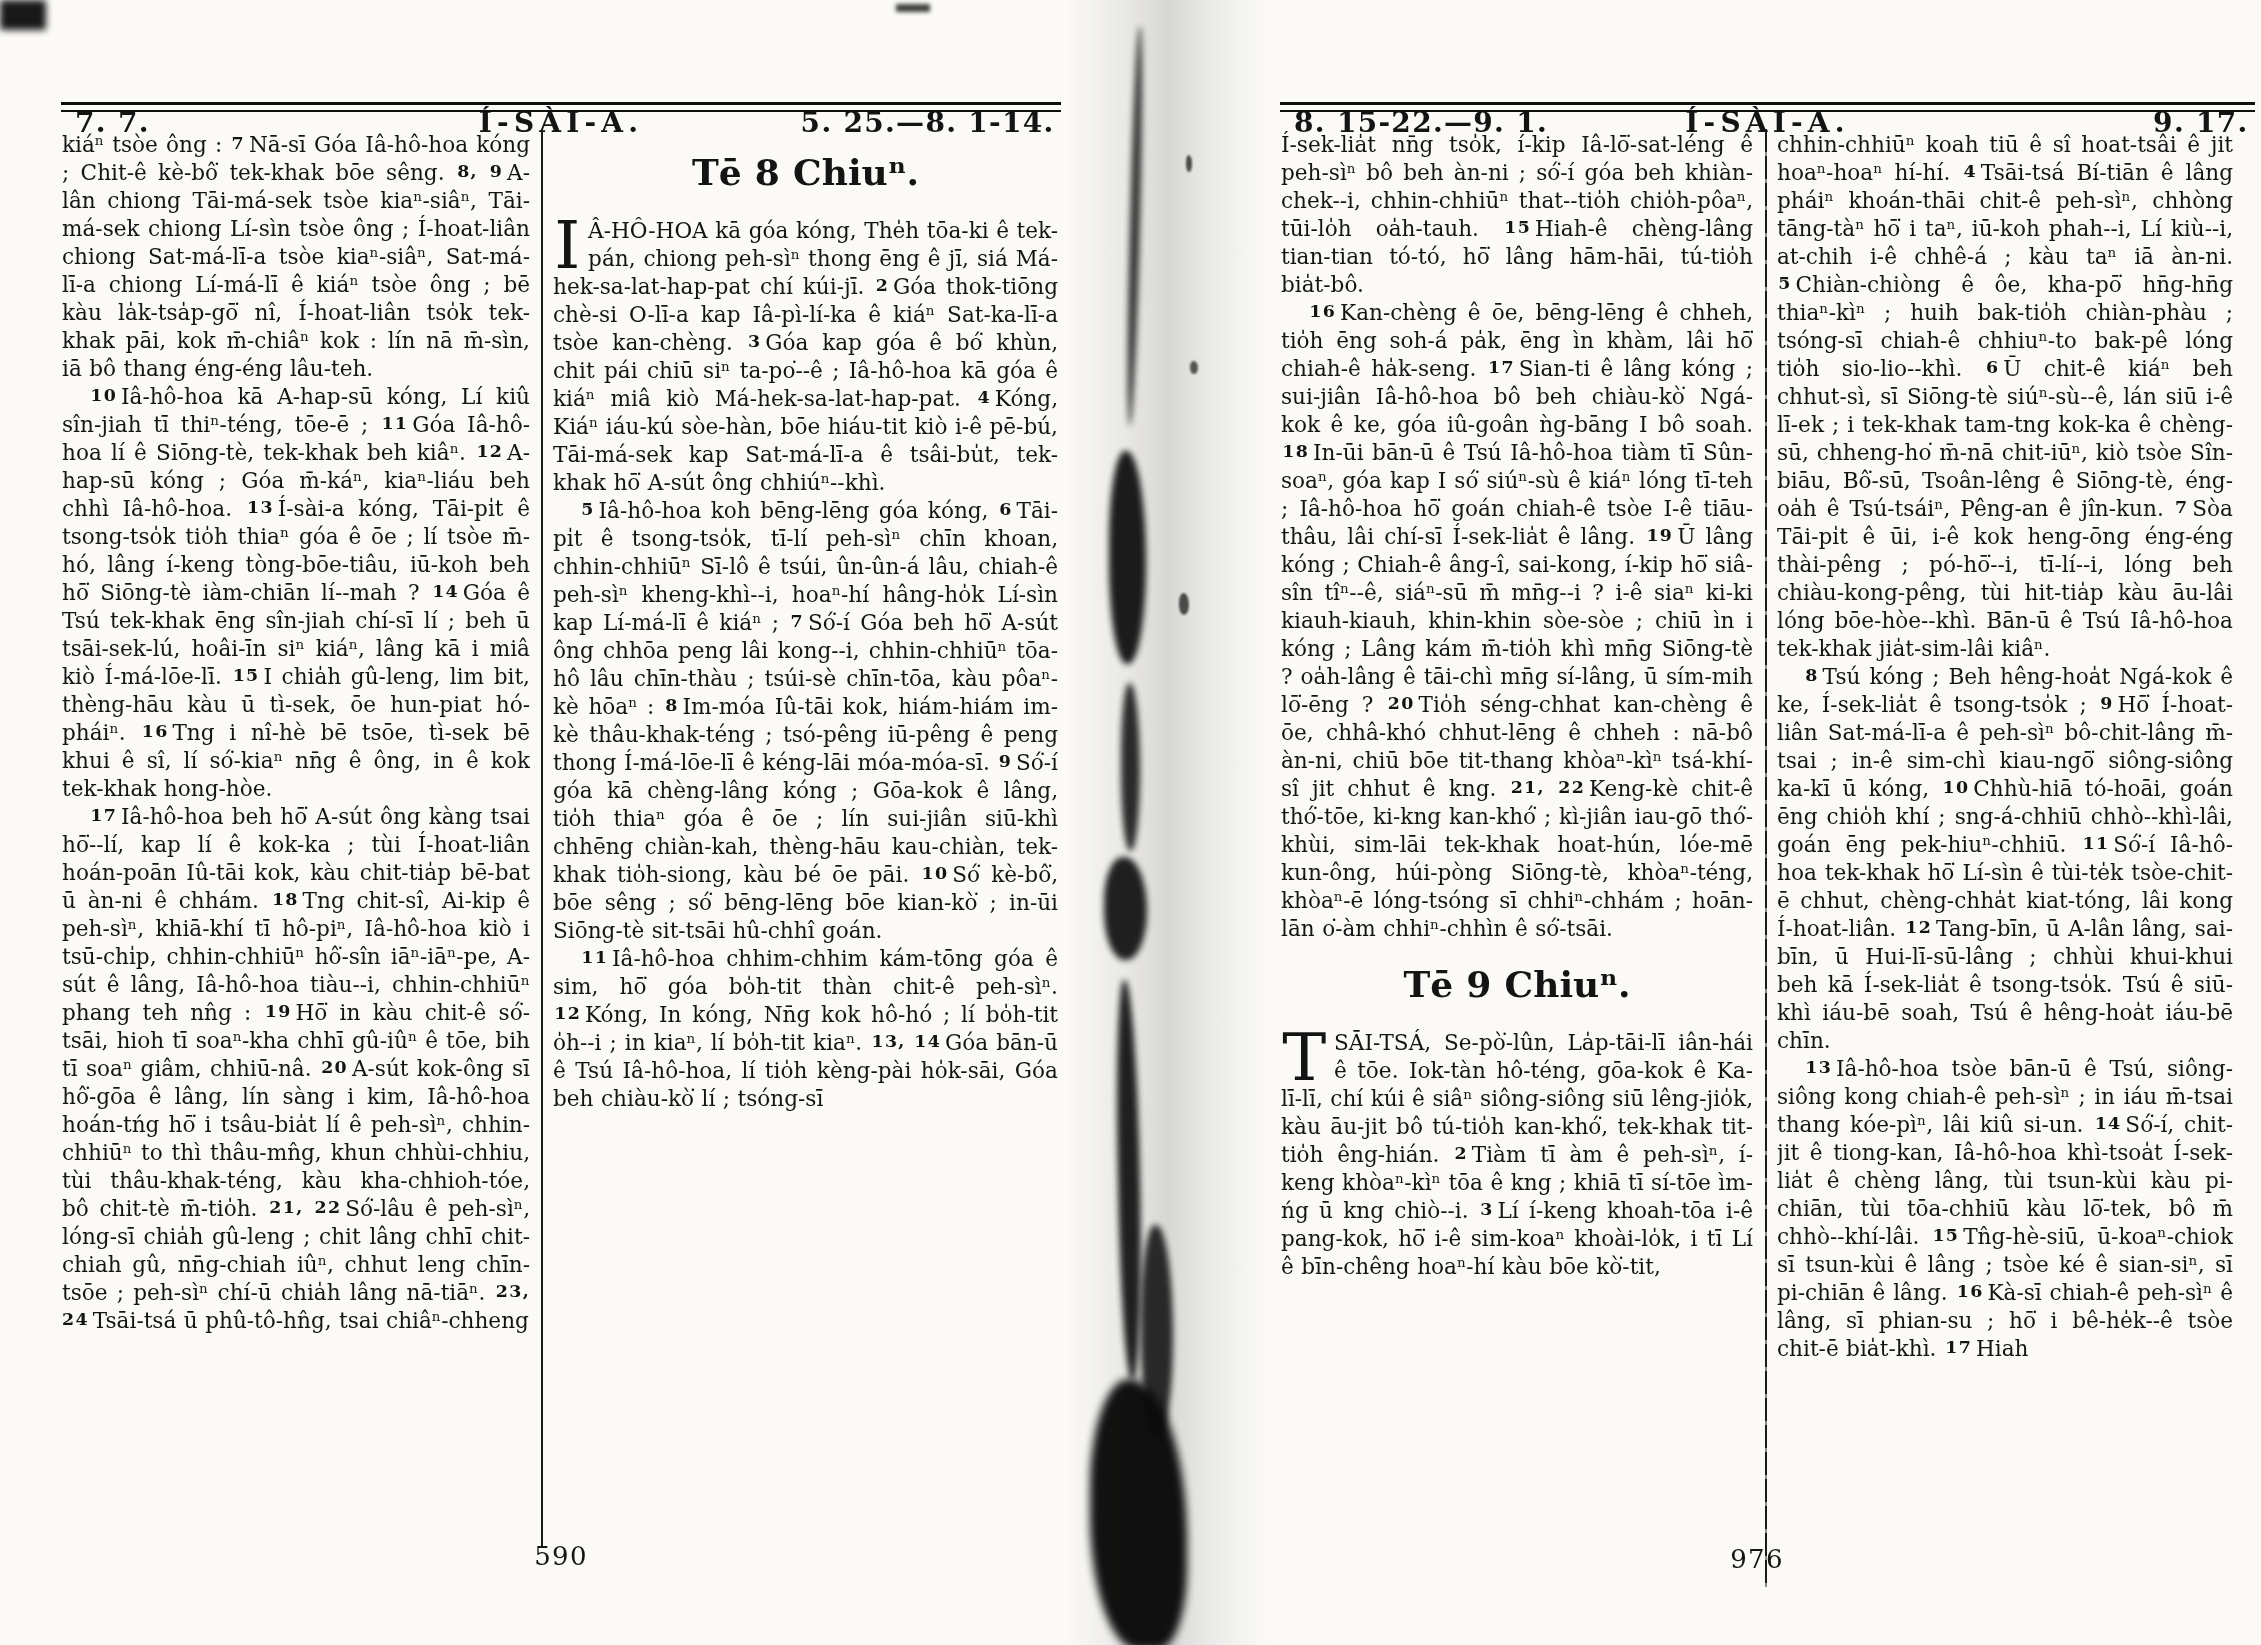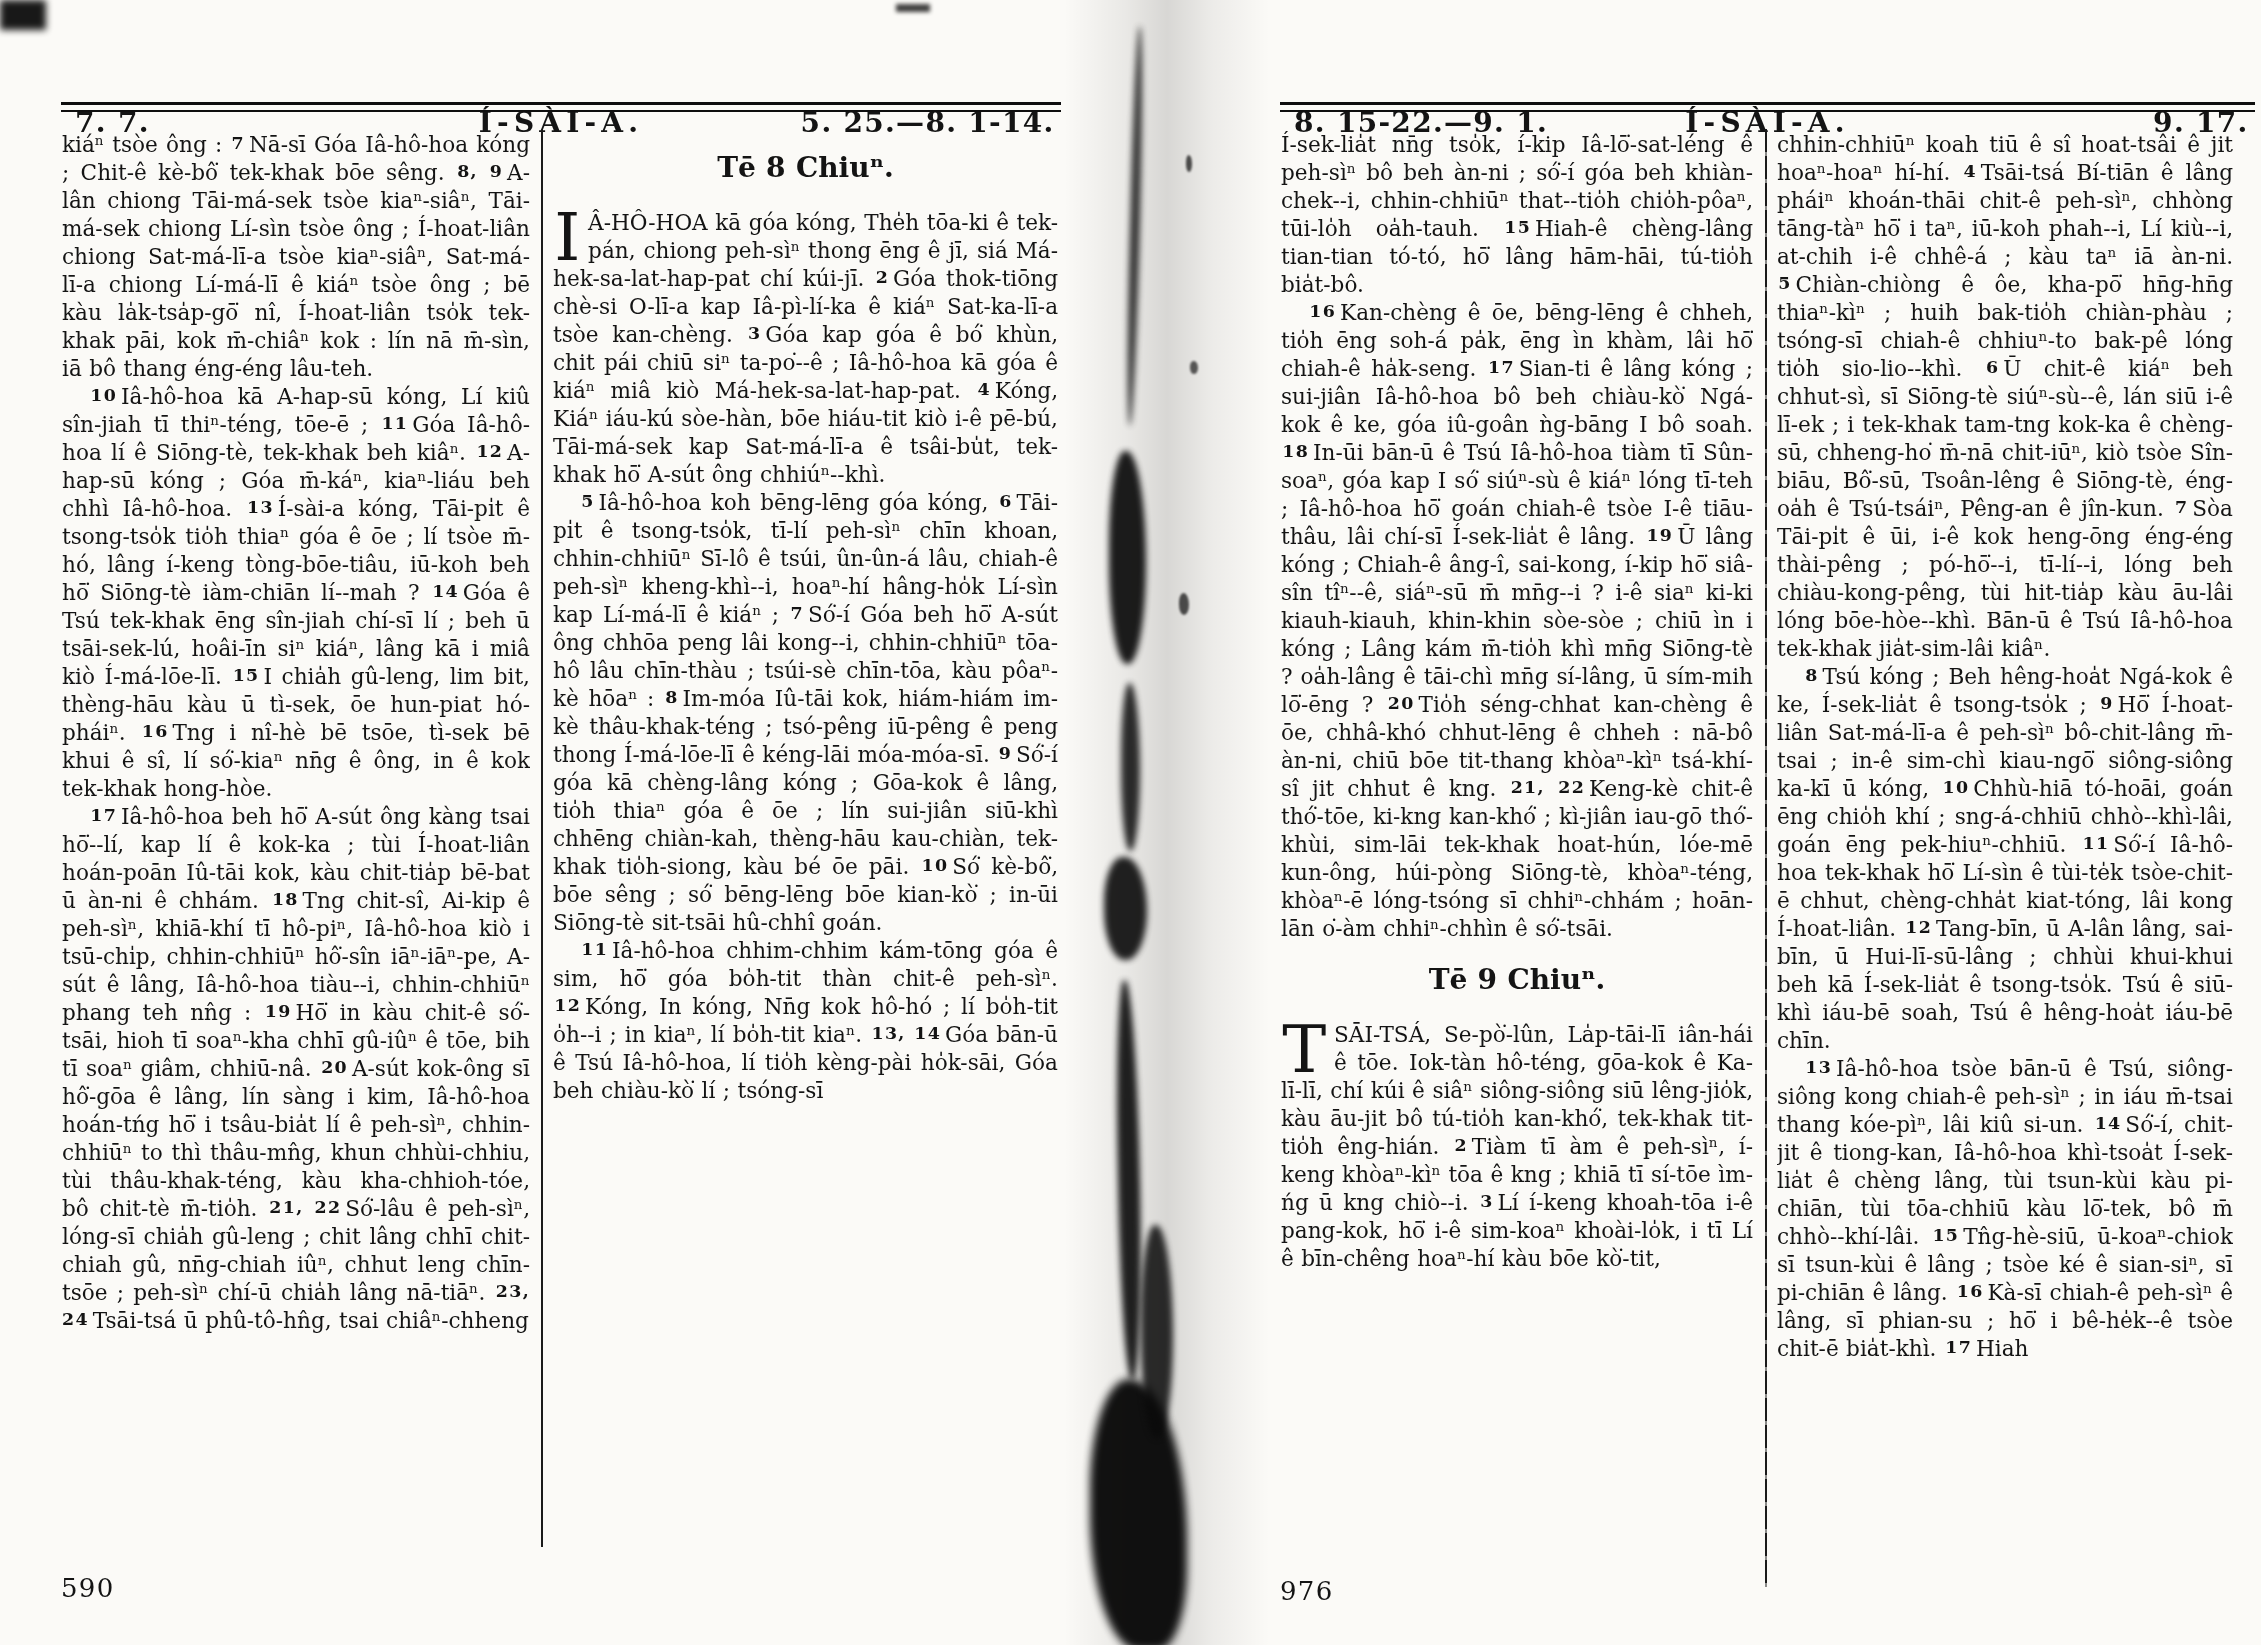--- a/index.html
+++ b/index.html
@@ -30,24 +30,24 @@
   #l-col2{left:553px;width:505px;height:1421px;}
   #r-col1{left:1281px;width:472px;height:1458px;}
   #r-col2{left:1777px;width:456px;height:1458px;}
   .col-divider{position:absolute;top:129px;width:1.9px;background:#1a1a1a;}
   #l-divider{left:541px;height:1418px;}
   #r-divider{left:1765px;height:1458px;
     background:repeating-linear-gradient(to bottom,#1a1a1a 0 23px,rgba(26,26,26,.5) 23px 27px);}
   .para{margin:0;}
   .indent{text-indent:27px;}
   .verse{font-weight:bold;font-size:17.4px;vertical-align:3.2px;letter-spacing:1.3px;line-height:0;padding:0 3.9px 0 1.3px;}
-  .chap-heading{font-size:28px;font-weight:bold;text-align:center;line-height:1;margin:23px 0 27px;text-indent:0;}
+  .chap-heading{font-size:36px;font-weight:bold;text-align:center;line-height:1;margin:23px 0 27px;text-indent:0;}
   .dropcap{float:left;font-size:66px;line-height:52px;padding:2.6px 7.7px 0 1.3px;}
   
-  .page-num{position:absolute;font-size:26px;letter-spacing:1.3px;margin-top:32px;}
+  .page-num{position:absolute;font-size:26px;text-align:center;letter-spacing:1.3px;}
   #footer-left{left:61px;top:1541px;width:1000px;}
   #footer-right{left:1280px;top:1544px;width:954px;}
   
   #gutter{position:absolute;left:1064px;top:0;width:206px;height:1645px;pointer-events:none;
     background:linear-gradient(to right,rgba(0,0,0,0) 0%,rgba(0,0,0,.07) 30%,rgba(0,0,0,.14) 50%,rgba(0,0,0,.06) 72%,rgba(0,0,0,0) 100%);}
   .blob{position:absolute;background:#0a0a0a;filter:blur(3.2px);border-radius:45% 55% 50% 50%;}
   .b1{left:66px;top:26px;width:10.3px;height:400px;opacity:.8;transform:rotate(1.5deg);}
   .b2{left:45px;top:451px;width:37px;height:213px;opacity:.92;}
   .b3{left:57px;top:683px;width:19.3px;height:168px;opacity:.85;}
   .b4{left:40px;top:857px;width:43px;height:103px;opacity:.9;}

